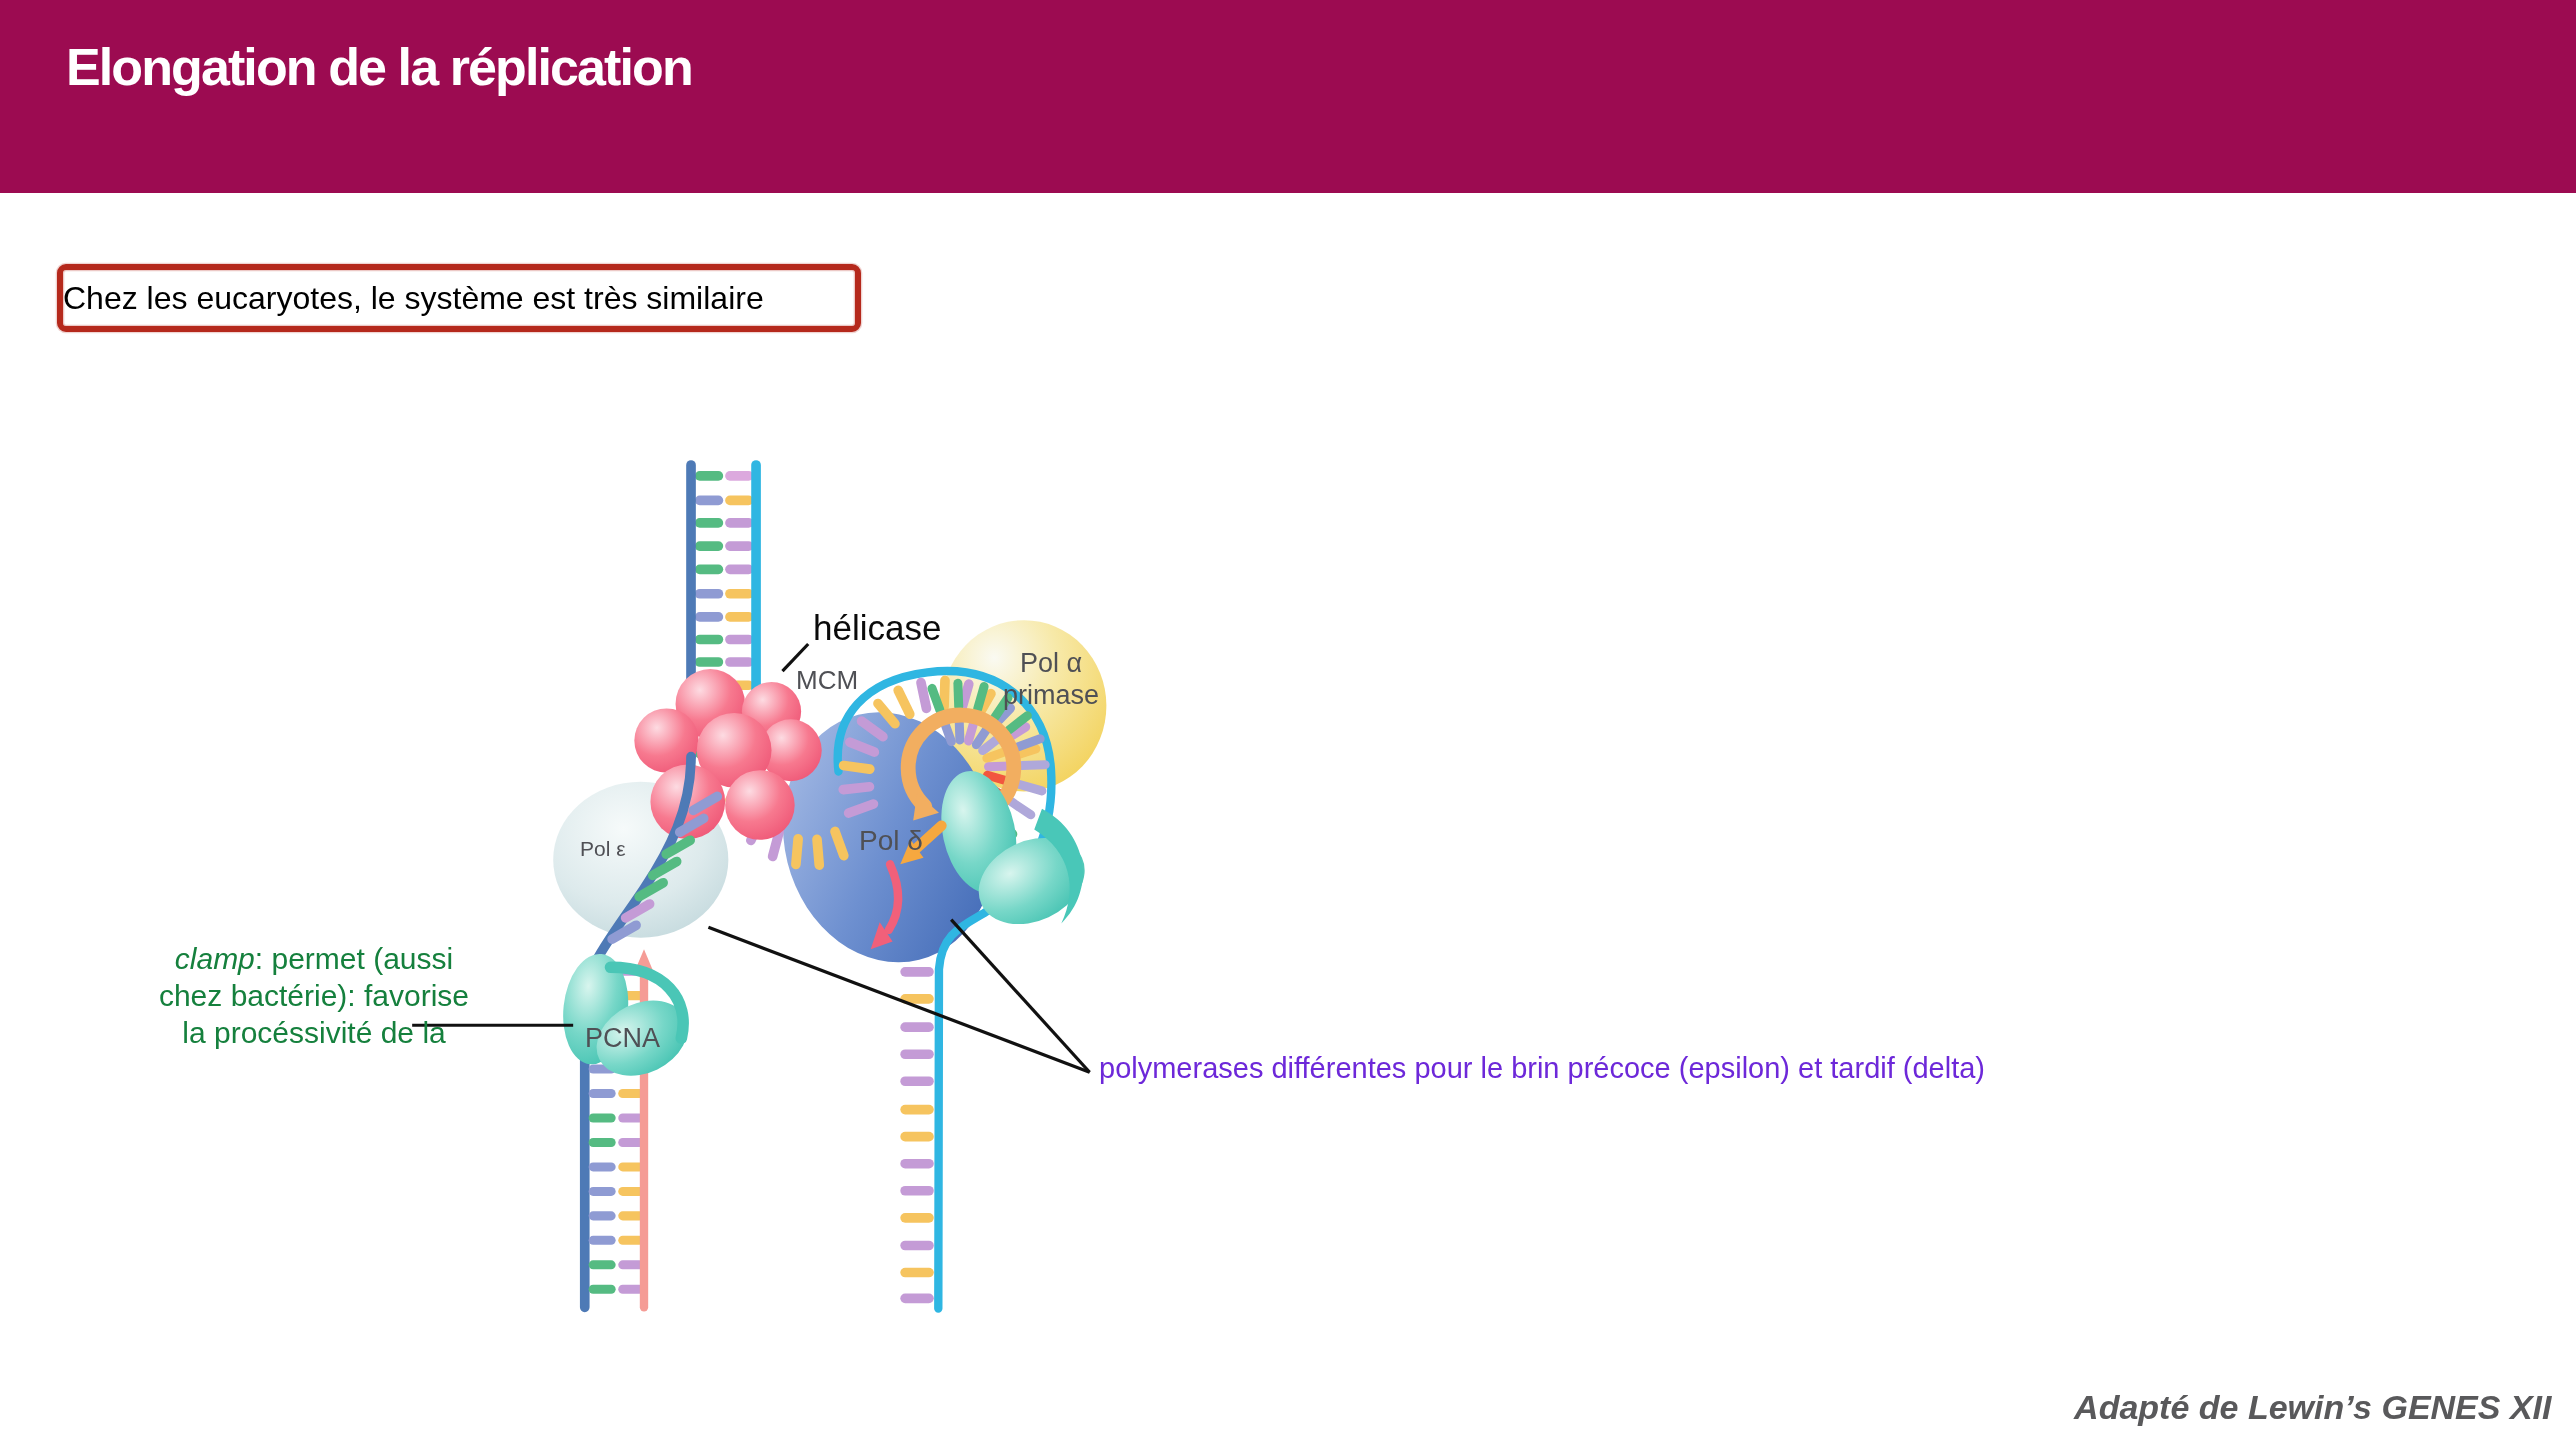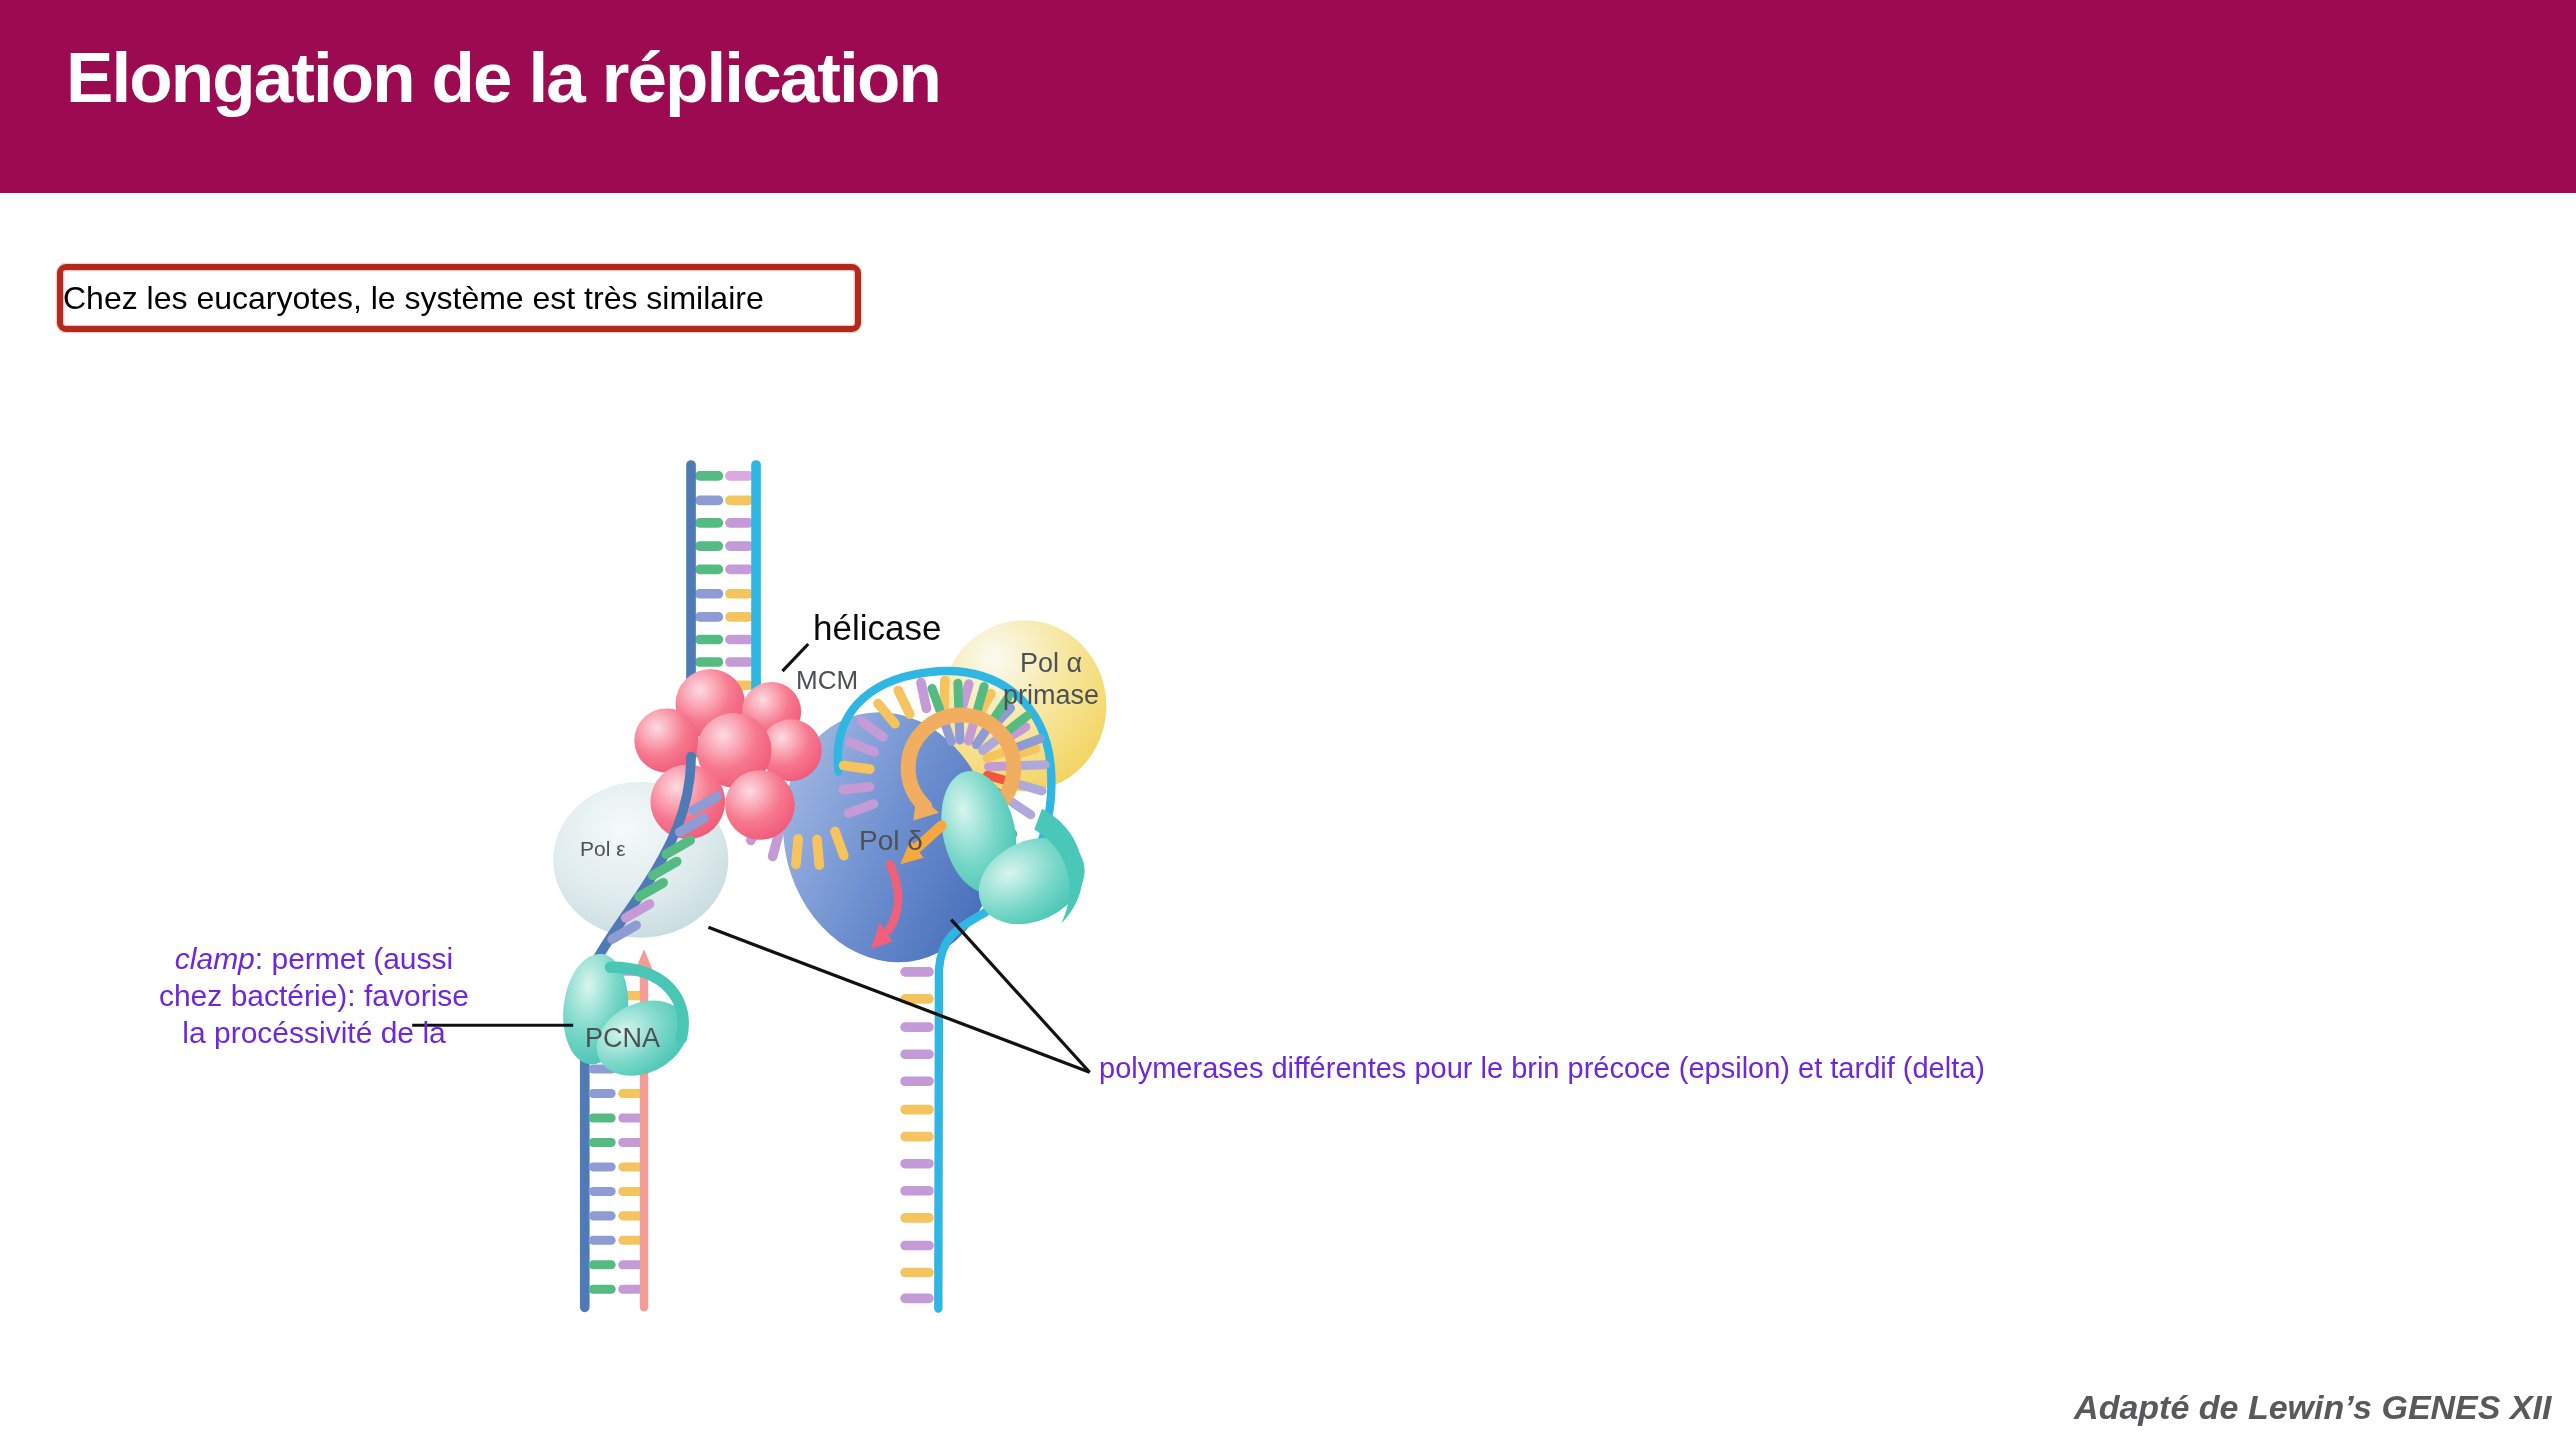--- a/index.html
+++ b/index.html
@@ -2,41 +2,41 @@
 <html style="font-size:10.3px"><head>
 <meta charset="utf-8">
 <style>
   html,body{margin:0;padding:0;background:#ffffff;}
   .slide{
     position:relative;width:2576px;height:1449px;background:#ffffff;overflow:hidden;
     font-family:"Liberation Sans","DejaVu Sans",sans-serif;
   }
   .header{position:absolute;left:0;top:0;width:2576px;height:193px;background:#9C0B51;}
   .title{
-    position:absolute;left:66px;top:37px;color:#ffffff;font-size:71px;font-weight:bold;
+    position:absolute;left:66px;top:37px;color:#ffffff;font-size:52px;font-weight:bold;
     letter-spacing:-1.9px;white-space:nowrap;
   }
   .callout{
     position:absolute;left:57px;top:264px;width:804px;height:68px;box-sizing:border-box;
     border:6.4px solid #B5291C;border-radius:9px;background:#ffffff;
     box-shadow:inset 0 0 0 1.3px rgba(181,41,28,.25), 0 0 0 1.3px rgba(181,41,28,.2);
     display:flex;align-items:center;justify-content:flex-start;
   }
   .callout-text{font-size:32px;color:#000000;white-space:nowrap;}
   svg.diagram{position:absolute;left:0;top:0;width:2576px;height:1449px;}
   .dlabel{position:absolute;color:#4F5055;font-weight:normal;white-space:nowrap;}
   .lbl-helicase{left:813px;top:608px;font-size:35px;color:#0a0a0a;}
   .lbl-mcm{left:768px;top:665px;font-size:26px;margin-left:28px;}
   .lbl-pola{left:1051px;top:647px;font-size:27px;line-height:32px;text-align:center;transform:translateX(-50%);}
   .lbl-pold{left:859px;top:825px;font-size:28px;}
   .lbl-pole{left:580px;top:837px;font-size:21px;}
   .lbl-pcna{left:585px;top:1023px;font-size:27px;}
   .clamp-note{
     position:absolute;left:108px;top:940px;width:412px;text-align:center;
-    font-size:30px;line-height:37px;color:#6d28d9;
+    font-size:30px;line-height:37px;color:#15803d;
   }
   .clamp-note .it{font-style:italic;}
   .poly-note{
     position:absolute;left:1099px;top:1052px;font-size:29px;color:#6d28d9;white-space:nowrap;
   }
   .attribution{
     position:absolute;right:24.5px;top:1388px;font-size:34px;font-weight:bold;font-style:italic;
     color:#59595B;white-space:nowrap;
   }
 </style>

